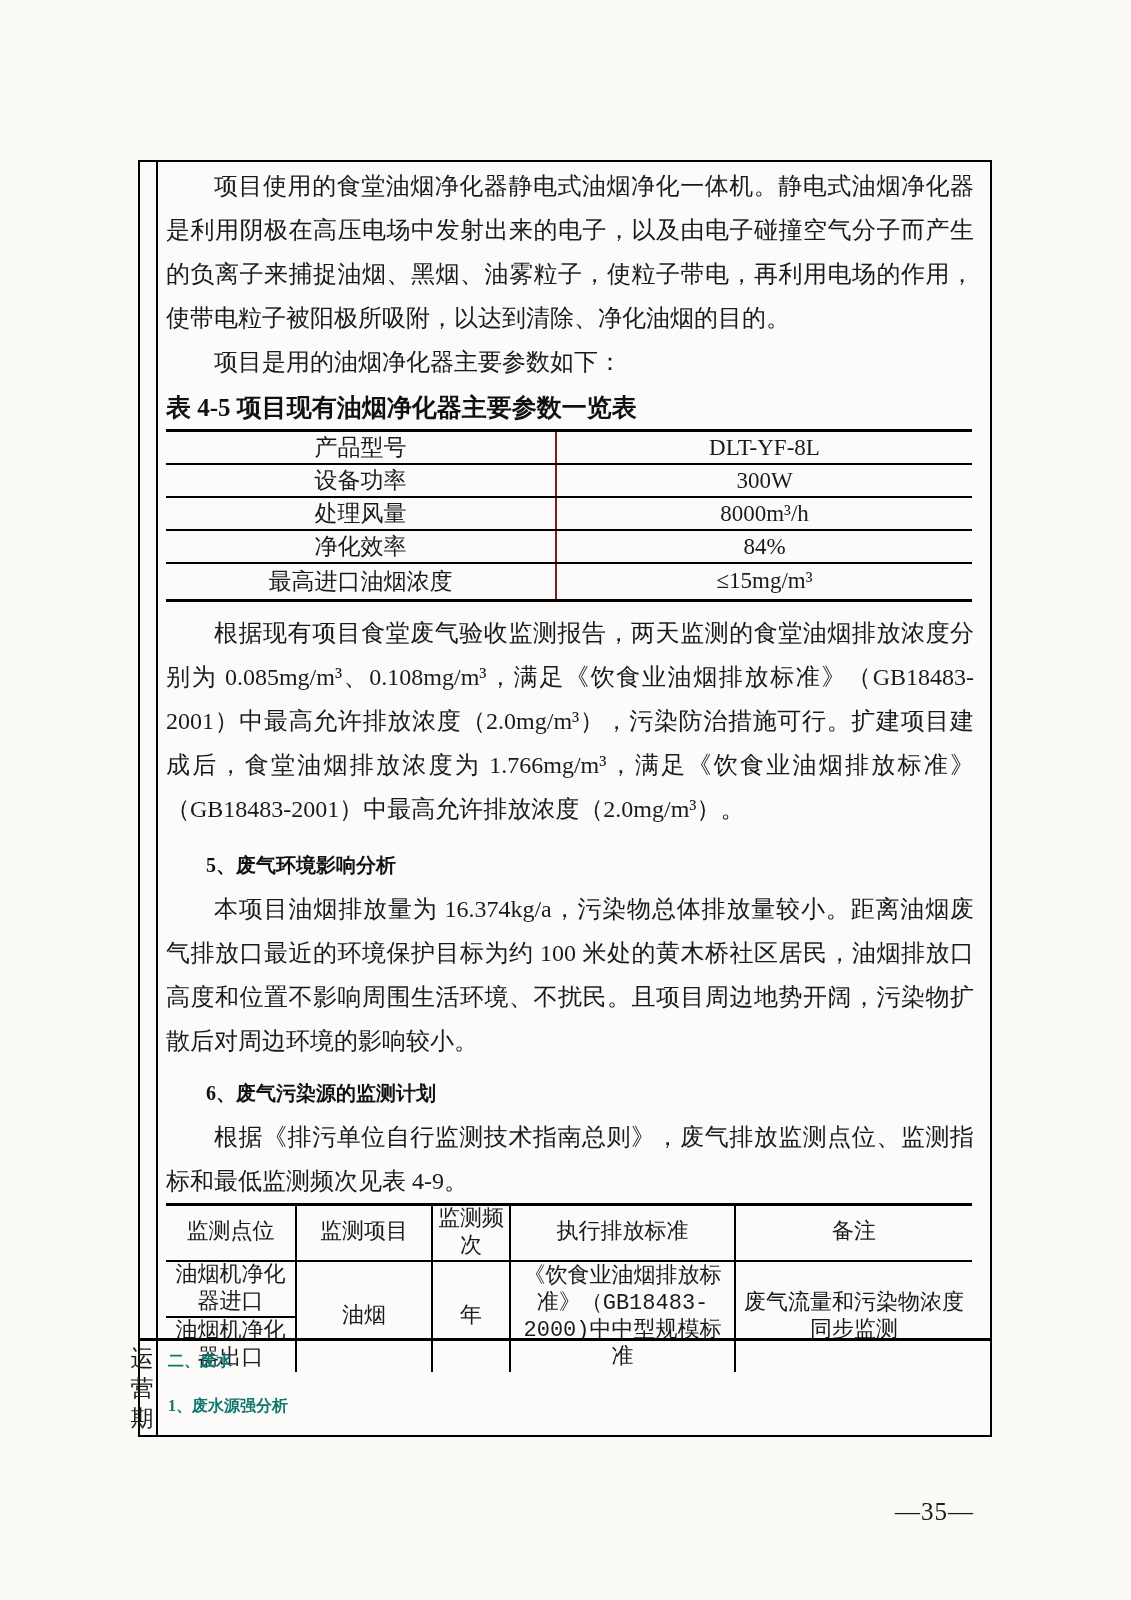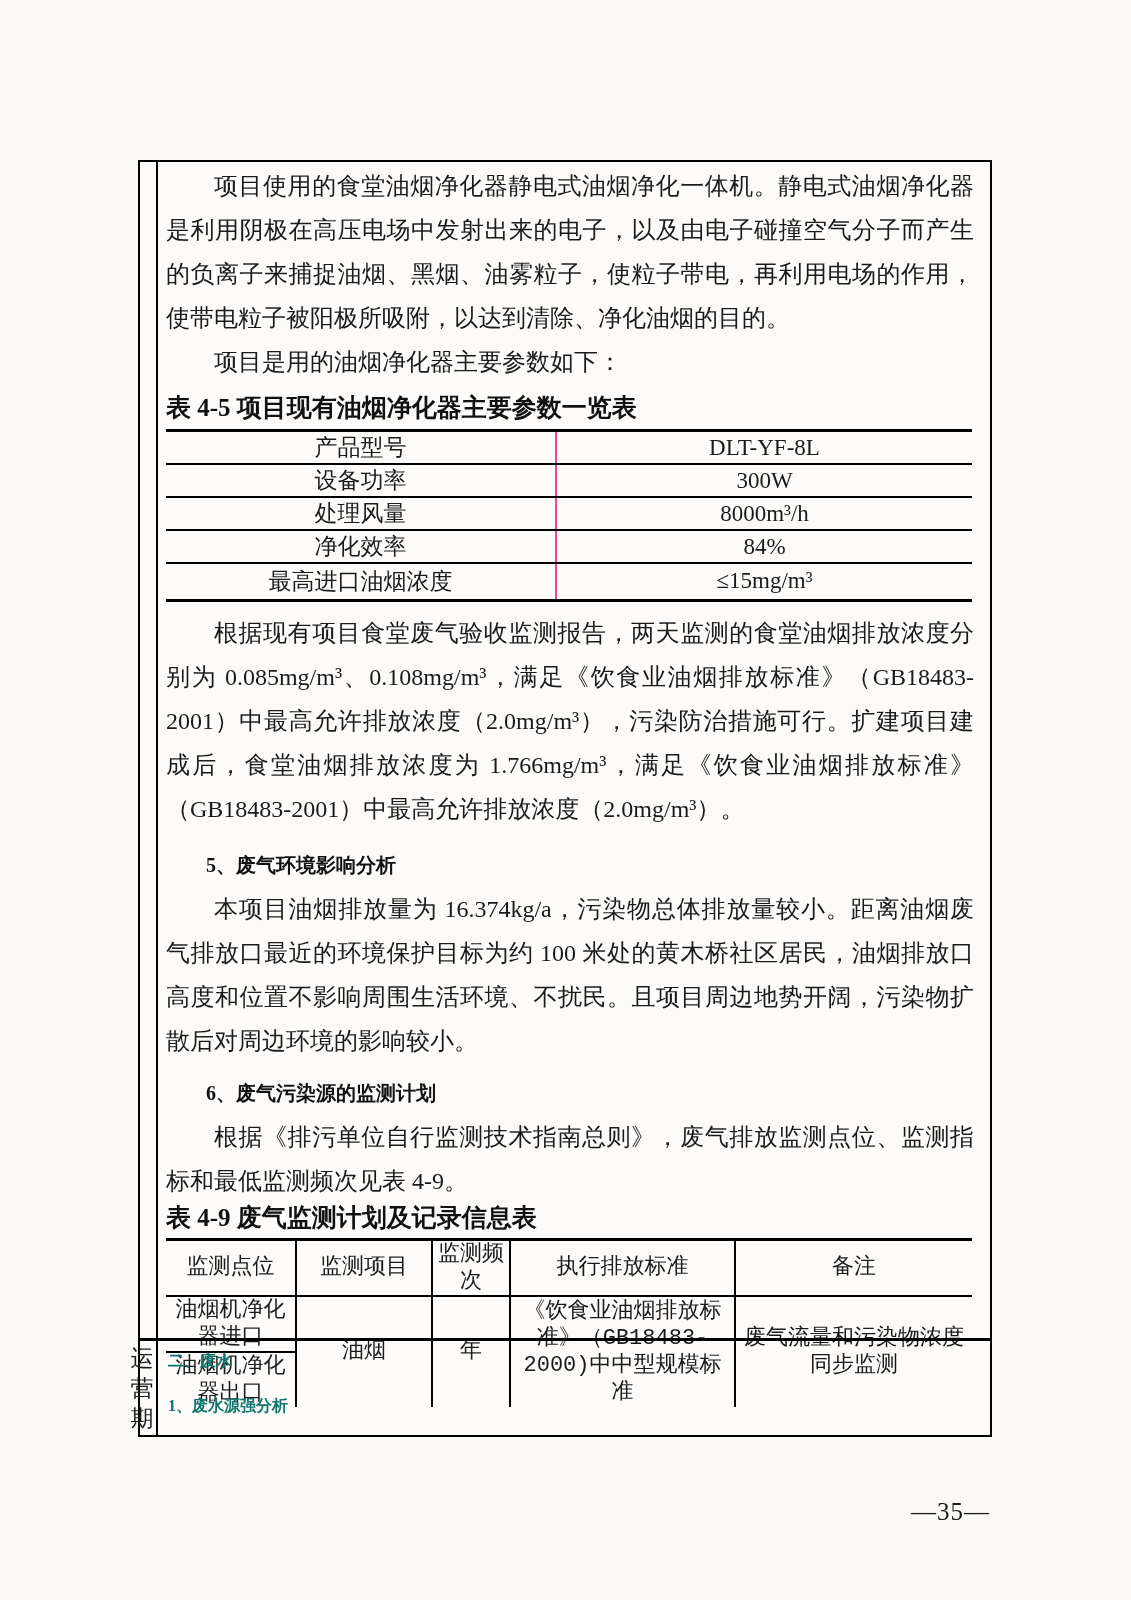--- a/index.html
+++ b/index.html
@@ -62,21 +62,21 @@
   table{border-collapse:collapse;table-layout:fixed;}
   .t45{
     width:806px;
     border-top:3.5px solid #000;border-bottom:3.5px solid #000;
   }
   .t45 td{
     font-size:23px;text-align:center;vertical-align:middle;
     border-bottom:2px solid #000;padding:0;color:#1a1a1a;
   }
   .t45 tr:last-child td{border-bottom:none;}
-  .t45 td.c1{width:389px;border-right:2px solid #ec4899;}
+  .t45 td.c1{width:389px;border-right:2px solid #7f1d1d;}
   .t45 tr.r-std{height:28px;}
   .t45 tr.r-mid{height:27px;}
   .t45 tr.r-sm{height:26px;}
   .t45 tr.r-lg{height:37px;}
   
   .t49wrap{margin-top:auto;}
   .t49title{margin-top:0;margin-bottom:5px;}
   .t49{
     width:806px;
     border-top:3.5px solid #000;
@@ -93,21 +93,21 @@
   .t49 tr.drow td{height:52px;}
   .t49 col.c1{width:130px;} .t49 col.c2{width:136px;}
   .t49 col.c3{width:78px;}  .t49 col.c4{width:225px;}
   .t49 col.c5{width:237px;}
   
   .ww-heading{
     margin:0;font-size:16px;font-weight:bold;color:#0f766e;line-height:32px;
   }
   .ww-sub{margin-top:13px;}
   .page-number{
-    position:absolute;top:1498px;right:141px;
+    position:absolute;top:1498px;right:157px;
     font-size:25px;color:#1a1a1a;letter-spacing:1px;
   }
 </style>
 </head>
 <body>
 
 <div class="doc-box">
 
   <div class="doc-row row-main">
     <div class="phase-cell"></div>
@@ -145,21 +145,20 @@
 
       <p class="body-text after-table">根据现有项目食堂废气验收监测报告，两天监测的食堂油烟排放浓度分别为 0.085mg/m³、0.108mg/m³，满足《饮食业油烟排放标准》（GB18483-2001）中最高允许排放浓度（2.0mg/m³），污染防治措施可行。扩建项目建成后，食堂油烟排放浓度为 1.766mg/m³，满足《饮食业油烟排放标准》（GB18483-2001）中最高允许排放浓度（2.0mg/m³）。</p>
 
       <p class="sec-heading h5">5、废气环境影响分析</p>
       <p class="body-text">本项目油烟排放量为 16.374kg/a，污染物总体排放量较小。距离油烟废气排放口最近的环境保护目标为约 100 米处的黄木桥社区居民，油烟排放口高度和位置不影响周围生活环境、不扰民。且项目周边地势开阔，污染物扩散后对周边环境的影响较小。</p>
 
       <p class="sec-heading h6">6、废气污染源的监测计划</p>
       <p class="body-text">根据《排污单位自行监测技术指南总则》，废气排放监测点位、监测指标和最低监测频次见表 4-9。</p>
 
       <div class="t49wrap">
-        <div class="table-title t49title">表 4-9 废气监测计划及记录信息表</div>
         <table class="t49">
           <colgroup>
             <col class="c1">
               <col class="c2">
               <col class="c3">
               <col class="c4">
               <col class="c5">
           </colgroup>
           <thead>
             <tr>

